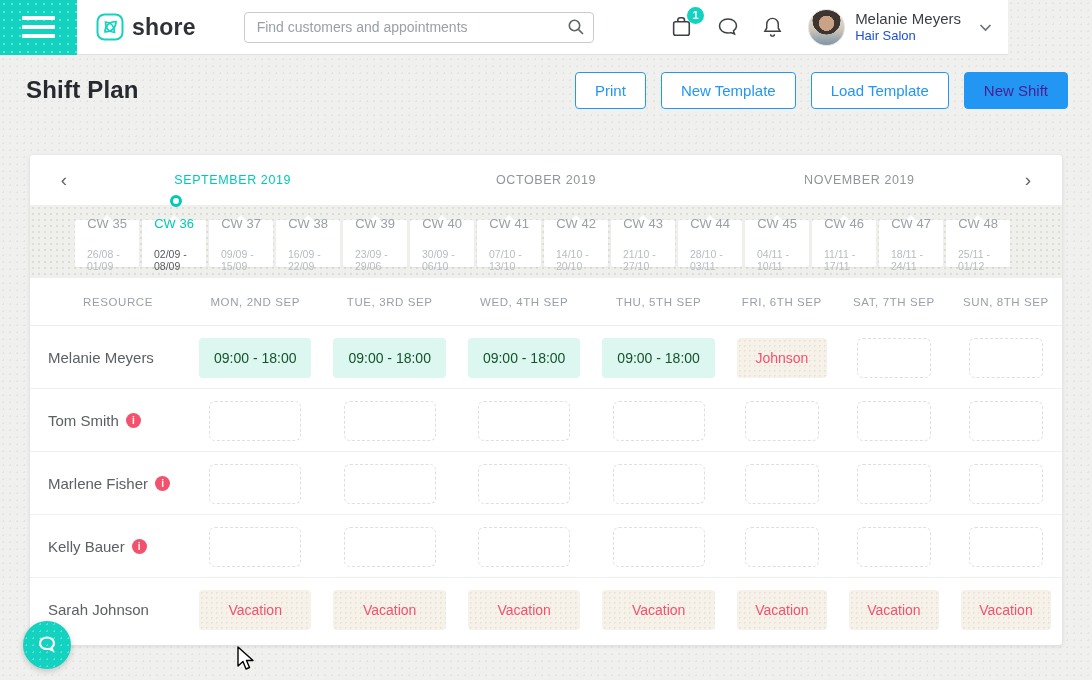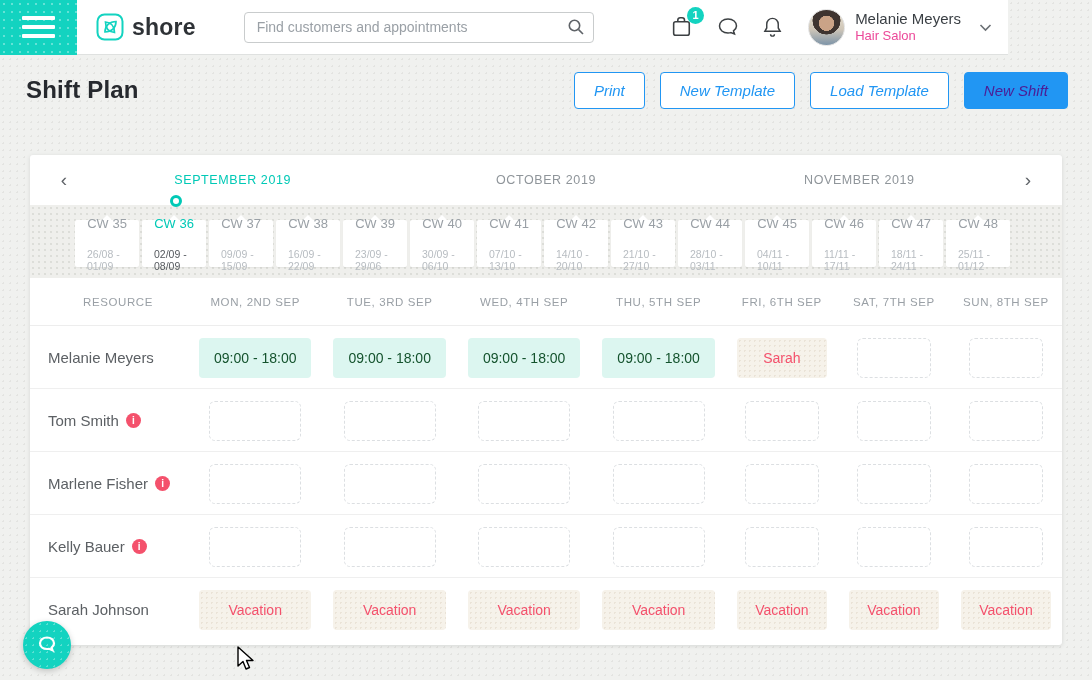--- a/index.html
+++ b/index.html
@@ -33,30 +33,30 @@
   .badge { position:absolute; top:-8px; right:-9px; min-width:17px; height:17px; border-radius:50%;
     background:#13d3c0; color:#fff; font-size:11px; font-weight:700; display:flex; align-items:center; justify-content:center; }
   .avatar { width:37px; height:37px; border-radius:50%; margin-left:24px; cursor:pointer; flex:0 0 auto;
     background:
       radial-gradient(circle at 50% 38%, #caa387 0 27%, transparent 28%),
       radial-gradient(circle at 50% 30%, #3e3430 0 46%, transparent 47%),
       linear-gradient(180deg,#e8e2d2 0%, #cfc6b8 55%, #7d94a8 100%);
     border:1px solid #e3e3e3; }
   .userblock { margin-left:10px; line-height:1.25; cursor:pointer; }
   .user-name { font-size:15px; color:#3a3f44; }
-  .user-role { font-size:13px; color:#ec4899; }
+  .user-role { font-size:13px; color:#1d4ed8; }
   .chev { margin-left:18px; cursor:pointer; }
 
   
   .page-header { position:absolute; top:55px; left:0; width:1092px; height:70px;
     display:flex; align-items:center; padding:0 24px 0 26px; }
   .page-title { font-size:24px; font-weight:700; color:#26292e; letter-spacing:.2px; }
   .hbtns { margin-left:auto; display:flex; gap:15px; }
   .btn { height:37px; padding:0 19px; border-radius:4px; font-size:15px; font-family:inherit;
-    border:1px solid #2196f3; background:#fff; color:#2196f3; cursor:pointer;font-style:italic; }
+    border:1px solid #2196f3; background:#fff; color:#2196f3; cursor:pointer; }
   .btn.primary { background:#2196f3; color:#4c1d95; }
 
   
   .card { position:absolute; left:30px; top:155px; width:1032px; height:490px; background:#fff;
     border-radius:3px; box-shadow:0 1px 4px rgba(60,64,67,.14); }
 
   
   .month-nav { height:50px; display:flex; align-items:center; padding:0 22px; position:relative; }
   .nav-arrow { width:24px; text-align:center; font-size:19px; color:#5f6368; cursor:pointer; user-select:none; }
   .month { flex:1; text-align:center; font-size:12.5px; letter-spacing:.6px; color:#8f959a; cursor:pointer; }
@@ -266,21 +266,21 @@
         <div class="cell">
           <div class="chip chip-shift">09:00 - 18:00</div>
         </div>
         <div class="cell">
           <div class="chip chip-shift">09:00 - 18:00</div>
         </div>
         <div class="cell">
           <div class="chip chip-shift">09:00 - 18:00</div>
         </div>
         <div class="cell">
-          <div class="chip chip-badge">Sarah</div>
+          <div class="chip chip-badge">Johnson</div>
         </div>
         <div class="cell">
           <div class="empty-slot"></div>
         </div>
         <div class="cell">
           <div class="empty-slot"></div>
         </div>
       </div>
       <div class="grid trow">
         <div class="rname">

